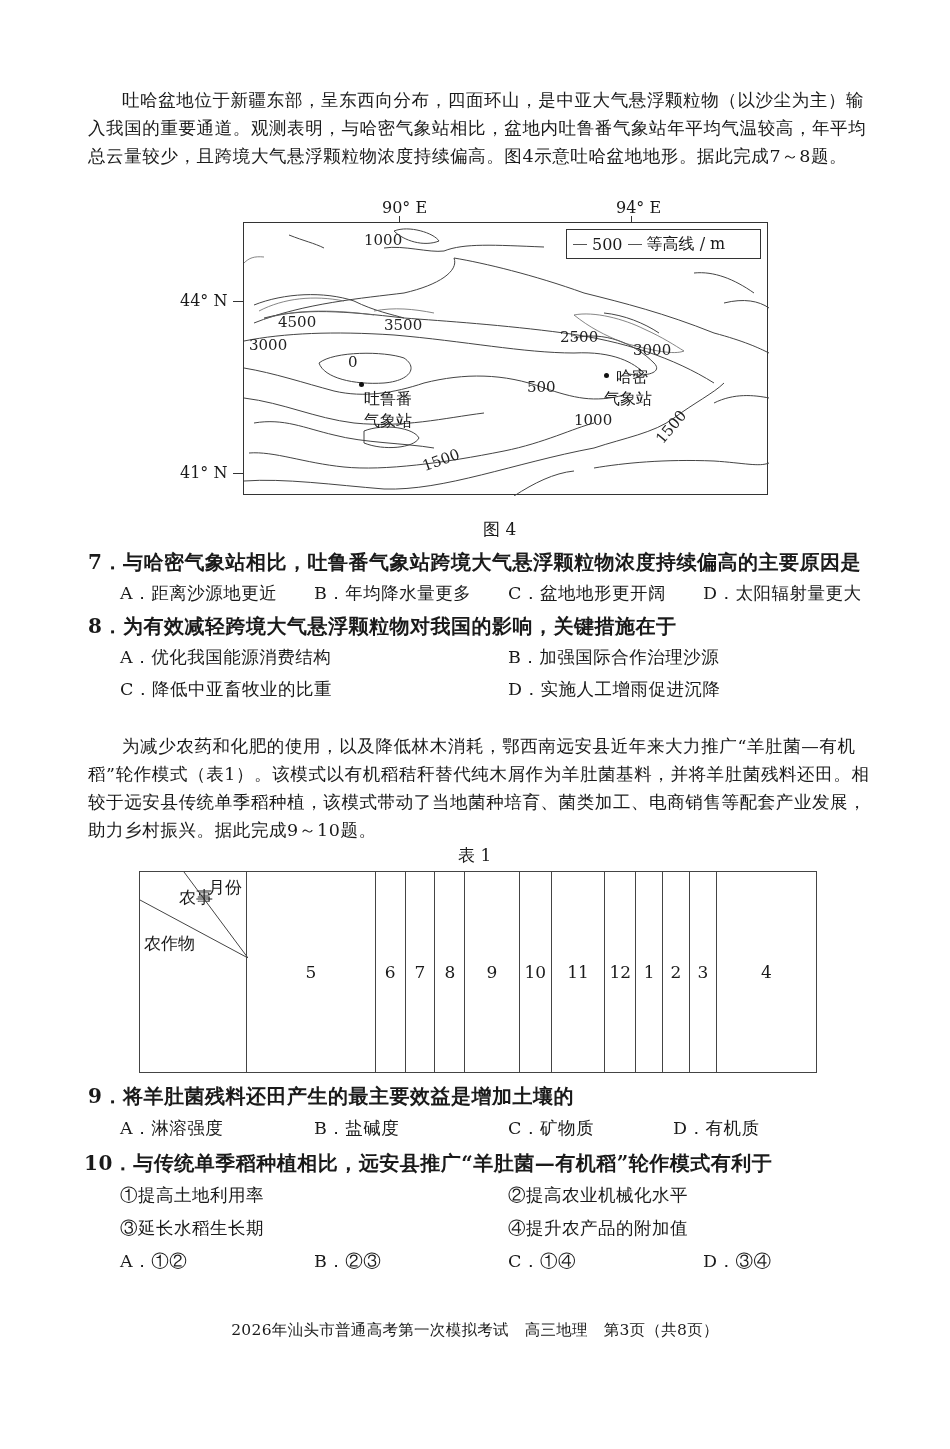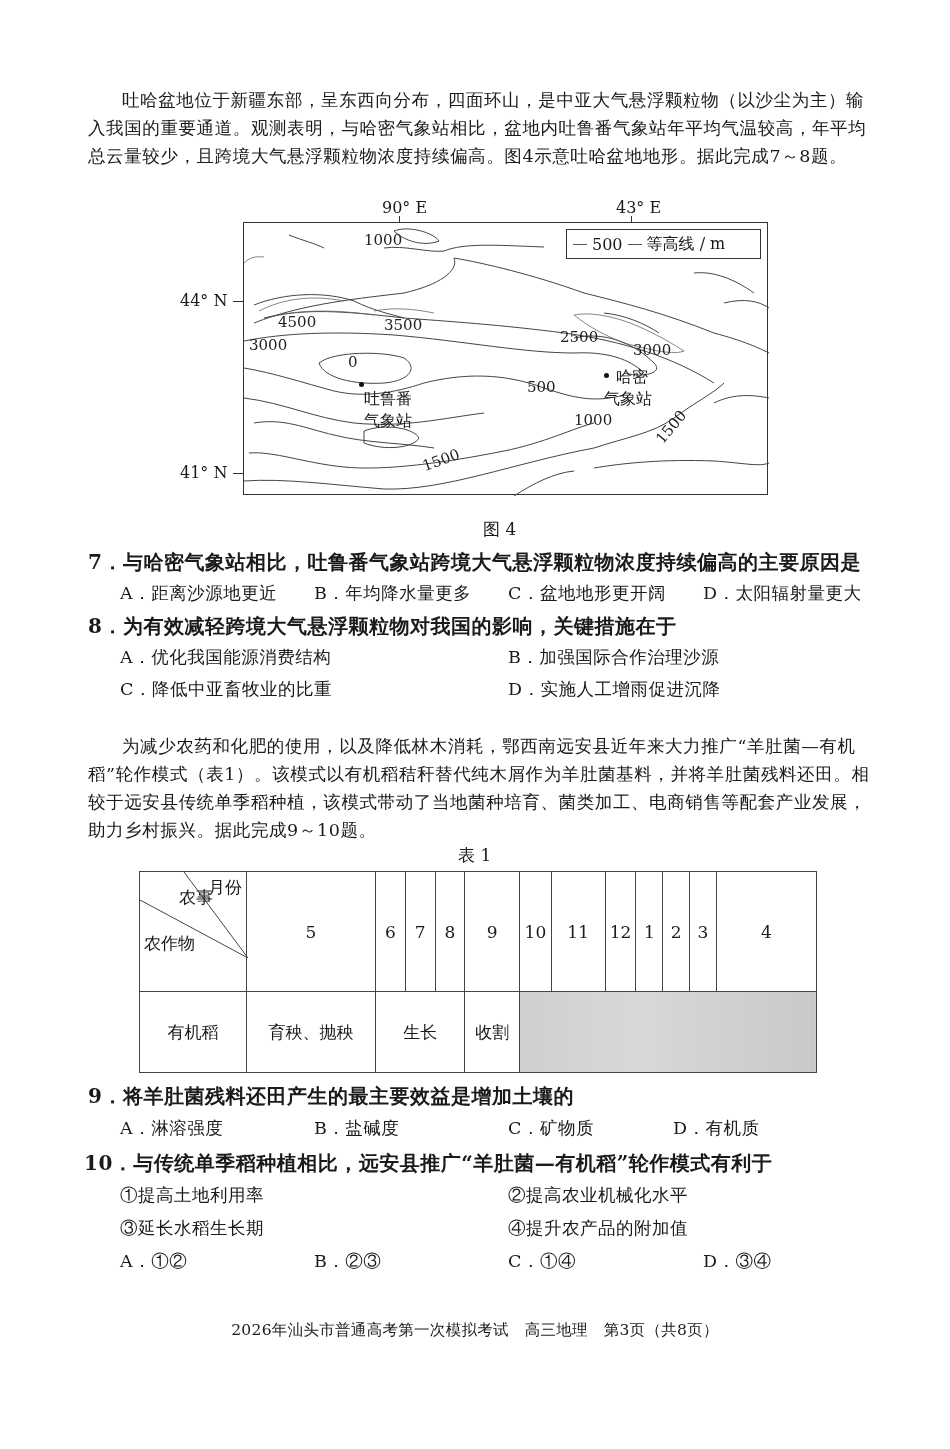--- a/index.html
+++ b/index.html
@@ -27,21 +27,21 @@
   .diag { position:relative; }
   .footer { position:absolute; left:0; width:950px; top:1320px; text-align:center; font-size:15.5px; letter-spacing:0.3px; }
 </style>
 </head>
 <body>
 
 <div class="p indent" style="top:86px;">吐哈盆地位于新疆东部，呈东西向分布，四面环山，是中亚大气悬浮颗粒物（以沙尘为主）输入我国的重要通道。观测表明，与哈密气象站相比，盆地内吐鲁番气象站年平均气温较高，年平均总云量较少，且跨境大气悬浮颗粒物浓度持续偏高。图4示意吐哈盆地地形。据此完成7～8题。</div>
 
 <div>
   <span class="tick-lbl" style="left:382px;top:198px;">90° E</span>
-  <span class="tick-lbl" style="left:616px;top:198px;">43° E</span>
+  <span class="tick-lbl" style="left:616px;top:198px;">94° E</span>
   <span class="tick-lbl" style="left:180px;top:291px;">44° N</span>
   <span class="tick-lbl" style="left:180px;top:463px;">41° N</span>
   <div class="abs" style="left:233px;top:301px;width:10px;border-top:1.4px solid #333;"></div>
   <div class="abs" style="left:233px;top:473px;width:10px;border-top:1.4px solid #333;"></div>
   <div class="abs" style="left:399px;top:216px;height:7px;border-left:1.4px solid #333;"></div>
   <div class="abs" style="left:631px;top:216px;height:7px;border-left:1.4px solid #333;"></div>
 
   <div class="map">
     <svg width="525" height="273" viewBox="0 0 525 273">
       <g fill="none" stroke="#444" stroke-width="1">
@@ -156,27 +156,20 @@
     <td>8</td>
     <td>9</td>
     <td>10</td>
     <td>11</td>
     <td>12</td>
     <td>1</td>
     <td>2</td>
     <td>3</td>
     <td>4</td>
   </tr>
-  <tr style="height:58px;">
-    <td>有机稻</td>
-    <td>育秧、抛秧</td>
-    <td colspan="3">生长</td>
-    <td>收割</td>
-    <td colspan="7" class="grey"></td>
-  </tr>
 </tbody>
   </table>
 
 <div class="q" style="top:1083px;">9．将羊肚菌残料还田产生的最主要效益是增加土壤的</div>
 <div class="opt" style="left:120px;top:1116px;">A．淋溶强度</div>
 <div class="opt" style="left:314px;top:1116px;">B．盐碱度</div>
 <div class="opt" style="left:508px;top:1116px;">C．矿物质</div>
 <div class="opt" style="left:673px;top:1116px;">D．有机质</div>
 
 <div class="q" style="top:1150px;left:84px;">10．与传统单季稻种植相比，远安县推广“羊肚菌—有机稻”轮作模式有利于</div>

